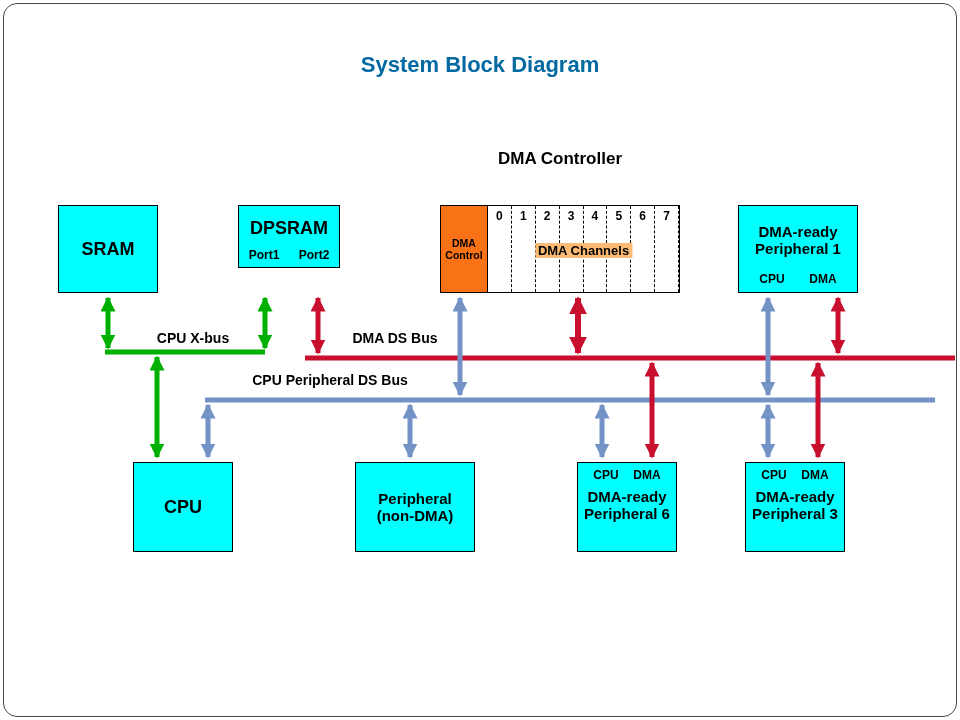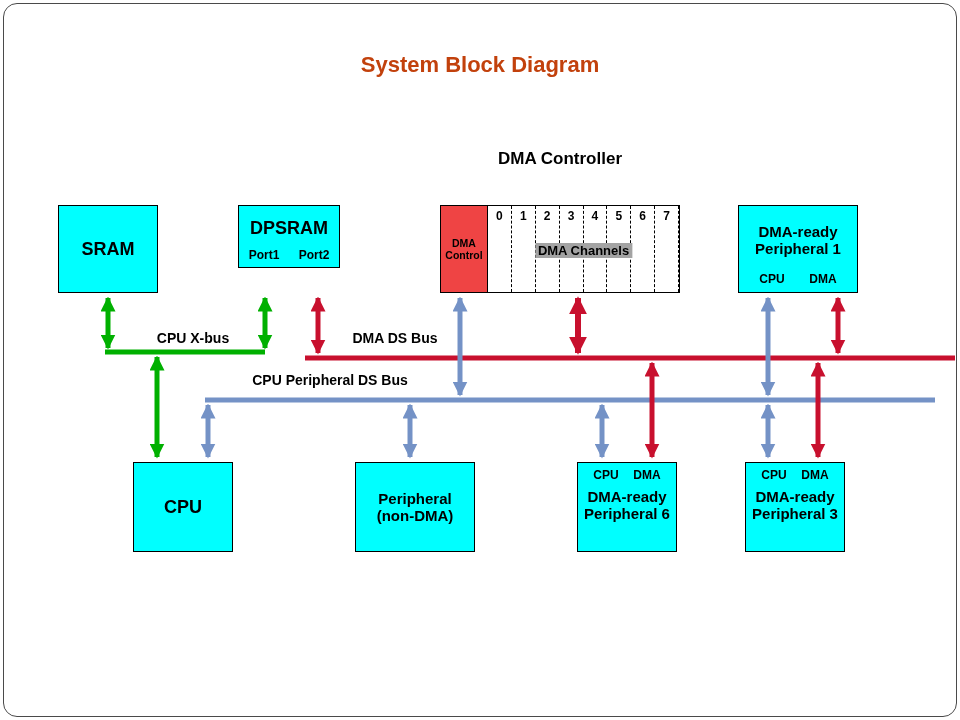--- a/index.html
+++ b/index.html
@@ -2,45 +2,45 @@
 <html><head>
 <meta charset="utf-8">
 <style>
   html,body{margin:0;padding:0;background:#fff;}
   .slide{
     position:relative;width:960px;height:720px;background:#ffffff;
     font-family:"Liberation Sans","DejaVu Sans",sans-serif;font-weight:bold;color:#000;
     overflow:hidden;
   }
   .slide-border{position:absolute;inset:3px;border:1.6px solid #4a4a4a;border-radius:14px;pointer-events:none;}
-  .title{position:absolute;left:0;top:52px;width:100%;text-align:center;font-size:22px;color:#c2410c;}
+  .title{position:absolute;left:0;top:52px;width:100%;text-align:center;font-size:22px;color:#0369a1;}
   .dmac-title{position:absolute;left:440px;top:148px;width:240px;text-align:center;font-size:17px;line-height:21px;color:#000;}
   .block{position:absolute;background:#00FFFF;border:1px solid #000;box-sizing:border-box;}
   .sram{left:58px;top:205px;width:100px;height:88px;padding-left:8px;}
   .dpsram{left:238px;top:205px;width:102px;height:63px;}
   .dmacb{left:440px;top:205px;width:240px;height:88px;display:flex;}
   .p1{left:738px;top:205px;width:120px;height:88px;}
   .cpu{left:133px;top:462px;width:100px;height:90px;}
   .pnd{left:355px;top:462px;width:120px;height:90px;display:flex;flex-direction:column;align-items:center;justify-content:center;font-size:15px;line-height:17px;text-align:center;}
   .p2{left:577px;top:462px;width:100px;height:90px;}
   .p3{left:745px;top:462px;width:100px;height:90px;}
   .center-label{position:absolute;inset:0;display:flex;align-items:center;justify-content:center;font-size:18px;}
   .dpsram .center-label{padding-bottom:16px;}
   .ports{position:absolute;left:0;right:0;bottom:5px;display:flex;justify-content:space-around;font-size:12px;}
   .p-lines{position:absolute;left:0;right:0;text-align:center;font-size:15px;line-height:17px;}
   .p1 .p-lines{top:17px;}
   .p2 .p-lines,.p3 .p-lines{top:25px;}
   .cpudma{position:absolute;left:0;right:0;display:flex;justify-content:space-around;font-size:12px;padding:0 8px;}
   .p1 .cpudma{bottom:6px;}
   .p2 .cpudma,.p3 .cpudma{top:5px;}
-  .dma-control{width:47px;border-right:1px solid #000;display:flex;align-items:center;justify-content:center;text-align:center;font-size:10.5px;line-height:12px;background:#ef4444;box-sizing:border-box;}
+  .dma-control{width:47px;border-right:1px solid #000;display:flex;align-items:center;justify-content:center;text-align:center;font-size:10.5px;line-height:12px;background:#f97316;box-sizing:border-box;}
   .dma-channels{position:relative;flex:1;background:#ffffff;display:flex;}
   .chan{flex:1;border-right:1px dashed #000;text-align:center;font-size:12px;padding-top:3px;box-sizing:border-box;}
   .chan:last-child{border-right:none;}
-  .chan-label{position:absolute;left:50%;top:37px;transform:translateX(-50%);background:#a3a3a3;padding:0 3px;font-size:13px;white-space:nowrap;}
+  .chan-label{position:absolute;left:50%;top:37px;transform:translateX(-50%);background:#fdba74;padding:0 3px;font-size:13px;white-space:nowrap;}
   .bus-label{position:absolute;text-align:center;font-size:14px;color:#000;}
   .xbus-label{left:118px;top:330px;width:150px;}
   .dmabus-label{left:325px;top:330px;width:140px;}
   .pbus-label{left:222px;top:372px;width:216px;}
   .wires{position:absolute;left:0;top:0;width:960px;height:720px;pointer-events:none;}
 </style>
 </head>
 <body>
 
 <div class="slide">

